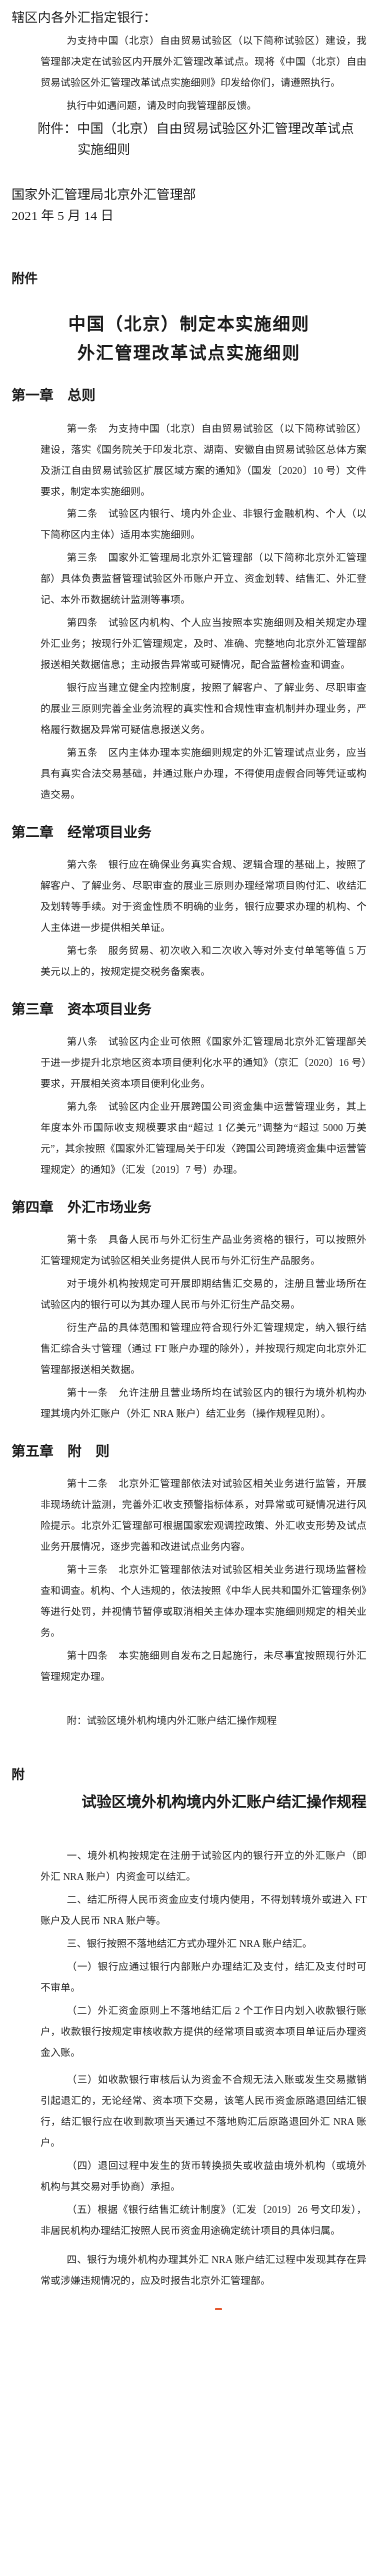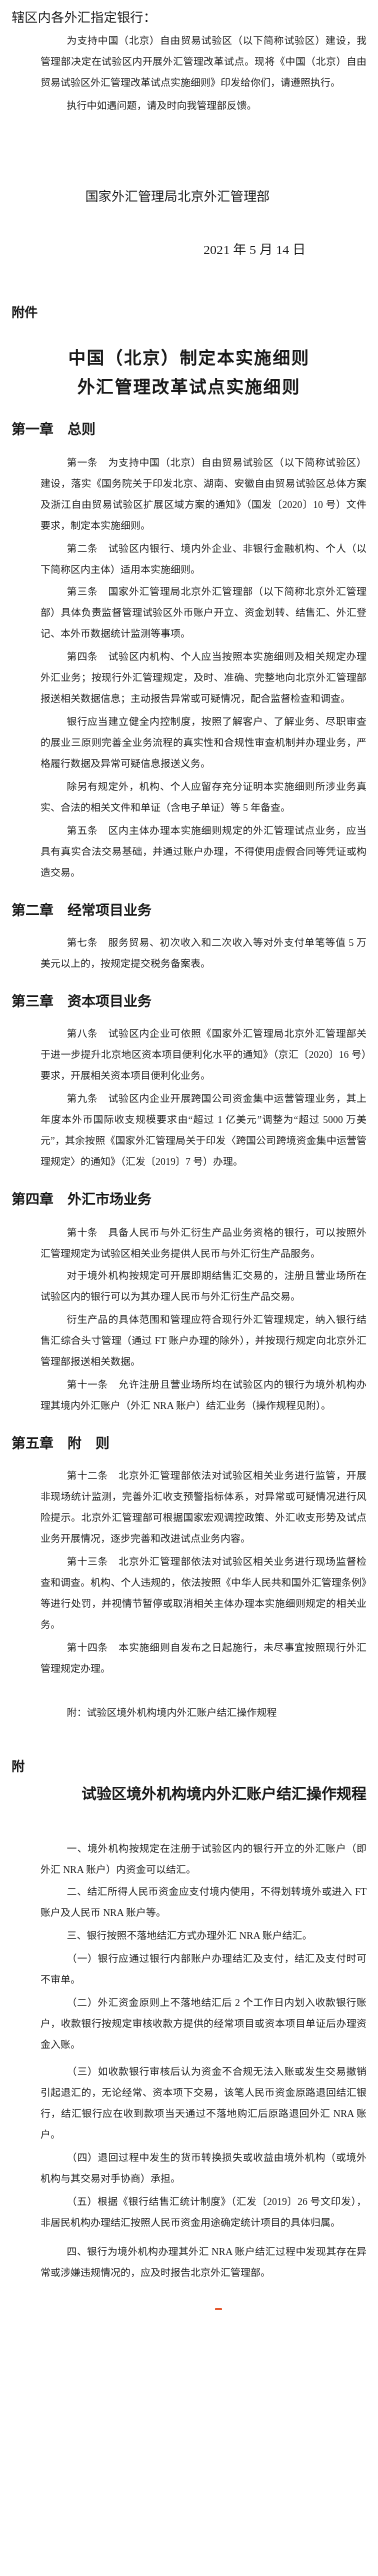--- a/index.html
+++ b/index.html
@@ -25,25 +25,25 @@
     margin-top: 1.8px;
     margin-left: 29px;
   }
   .hang {
     font-size: 13.2px; line-height: 21px;
     padding-left: 66px; text-indent: -40px;
     margin-top: 1.8px; text-align: left;
   }
   .sign-org {
     font-size: 13.2px; line-height: 21px;
-    text-align: center; padding-right: 23px; margin-top: 46px;
+    text-align: left; padding-right: 23px;
   }
   .sign-date {
     font-size: 13.2px; line-height: 21px;
-    text-align: right; padding-right: 61px; margin-top: 32px;
+    text-align: left; padding-right: 61px;
   }
   .label {
     font-size: 13.2px; line-height: 21px; font-weight: bold;
     font-family: "Liberation Sans", "DejaVu Sans", sans-serif;
     text-align: left;
   }
   .title {
     font-size: 17.4px; line-height: 29px; font-weight: bold;
     text-align: center; letter-spacing: 1.2px;
     font-family: "Liberation Serif", "DejaVu Serif", serif;
@@ -70,37 +70,38 @@
   }
 </style>
 </head>
 <body>
 
 <div class="page">
   <div id="doc-flow">
       <p class="blk salutation">辖区内各外汇指定银行：</p>
       <p class="blk para">为支持中国（北京）自由贸易试验区（以下简称试验区）建设，我管理部决定在试验区内开展外汇管理改革试点。现将《中国（北京）自由贸易试验区外汇管理改革试点实施细则》印发给你们，请遵照执行。</p>
       <p class="blk para">执行中如遇问题，请及时向我管理部反馈。</p>
+      <p class="blk hang">附件：中国（北京）自由贸易试验区外汇管理改革试点实施细则</p>
       <div class="blk gap" style="height: 24px;"></div>
       <p class="blk sign-org">国家外汇管理局北京外汇管理部</p>
       <p class="blk sign-date">2021 年 5 月 14 日</p>
       <div class="blk gap" style="height: 42px;"></div>
       <p class="blk label">附件</p>
       <div class="blk gap" style="height: 21.6px;"></div>
       <p class="blk title">中国（北京）制定本实施细则</p>
       <p class="blk title">外汇管理改革试点实施细则</p>
       <p class="blk chapter">第一章　总则</p>
       <p class="blk para">第一条　为支持中国（北京）自由贸易试验区（以下简称试验区）建设，落实《国务院关于印发北京、湖南、安徽自由贸易试验区总体方案及浙江自由贸易试验区扩展区域方案的通知》（国发〔2020〕10 号）文件要求，制定本实施细则。</p>
       <p class="blk para">第二条　试验区内银行、境内外企业、非银行金融机构、个人（以下简称区内主体）适用本实施细则。</p>
       <p class="blk para">第三条　国家外汇管理局北京外汇管理部（以下简称北京外汇管理部）具体负责监督管理试验区外币账户开立、资金划转、结售汇、外汇登记、本外币数据统计监测等事项。</p>
       <p class="blk para">第四条　试验区内机构、个人应当按照本实施细则及相关规定办理外汇业务；按现行外汇管理规定，及时、准确、完整地向北京外汇管理部报送相关数据信息；主动报告异常或可疑情况，配合监督检查和调查。</p>
       <p class="blk para">银行应当建立健全内控制度，按照了解客户、了解业务、尽职审查的展业三原则完善全业务流程的真实性和合规性审查机制并办理业务，严格履行数据及异常可疑信息报送义务。</p>
-      <p class="blk para">除另有规定外，机构、个人应留存充分证明本实施细则所涉业务真实、合法的相关文件和单证（含电子单证）等 5 年备查。</p>
       <p class="blk para">第五条　区内主体办理本实施细则规定的外汇管理试点业务，应当具有真实合法交易基础，并通过账户办理，不得使用虚假合同等凭证或构造交易。</p>
       <p class="blk chapter">第二章　经常项目业务</p>
+      <p class="blk para">第六条　银行应在确保业务真实合规、逻辑合理的基础上，按照了解客户、了解业务、尽职审查的展业三原则办理经常项目购付汇、收结汇及划转等手续。对于资金性质不明确的业务，银行应要求办理的机构、个人主体进一步提供相关单证。</p>
       <p class="blk para">第七条　服务贸易、初次收入和二次收入等对外支付单笔等值 5 万美元以上的，按规定提交税务备案表。</p>
       <p class="blk chapter">第三章　资本项目业务</p>
       <p class="blk para">第八条　试验区内企业可依照《国家外汇管理局北京外汇管理部关于进一步提升北京地区资本项目便利化水平的通知》（京汇〔2020〕16 号）要求，开展相关资本项目便利化业务。</p>
       <p class="blk para">第九条　试验区内企业开展跨国公司资金集中运营管理业务，其上年度本外币国际收支规模要求由“超过 1 亿美元”调整为“超过 5000 万美元”，其余按照《国家外汇管理局关于印发〈跨国公司跨境资金集中运营管理规定〉的通知》（汇发〔2019〕7 号）办理。</p>
       <p class="blk chapter">第四章　外汇市场业务</p>
       <p class="blk para">第十条　具备人民币与外汇衍生产品业务资格的银行，可以按照外汇管理规定为试验区相关业务提供人民币与外汇衍生产品服务。</p>
       <p class="blk para">对于境外机构按规定可开展即期结售汇交易的，注册且营业场所在试验区内的银行可以为其办理人民币与外汇衍生产品交易。</p>
       <p class="blk para">衍生产品的具体范围和管理应符合现行外汇管理规定，纳入银行结售汇综合头寸管理（通过 FT 账户办理的除外），并按现行规定向北京外汇管理部报送相关数据。</p>
       <p class="blk para">第十一条　允许注册且营业场所均在试验区内的银行为境外机构办理其境内外汇账户（外汇 NRA 账户）结汇业务（操作规程见附）。</p>
       <p class="blk chapter">第五章　附　则</p>

